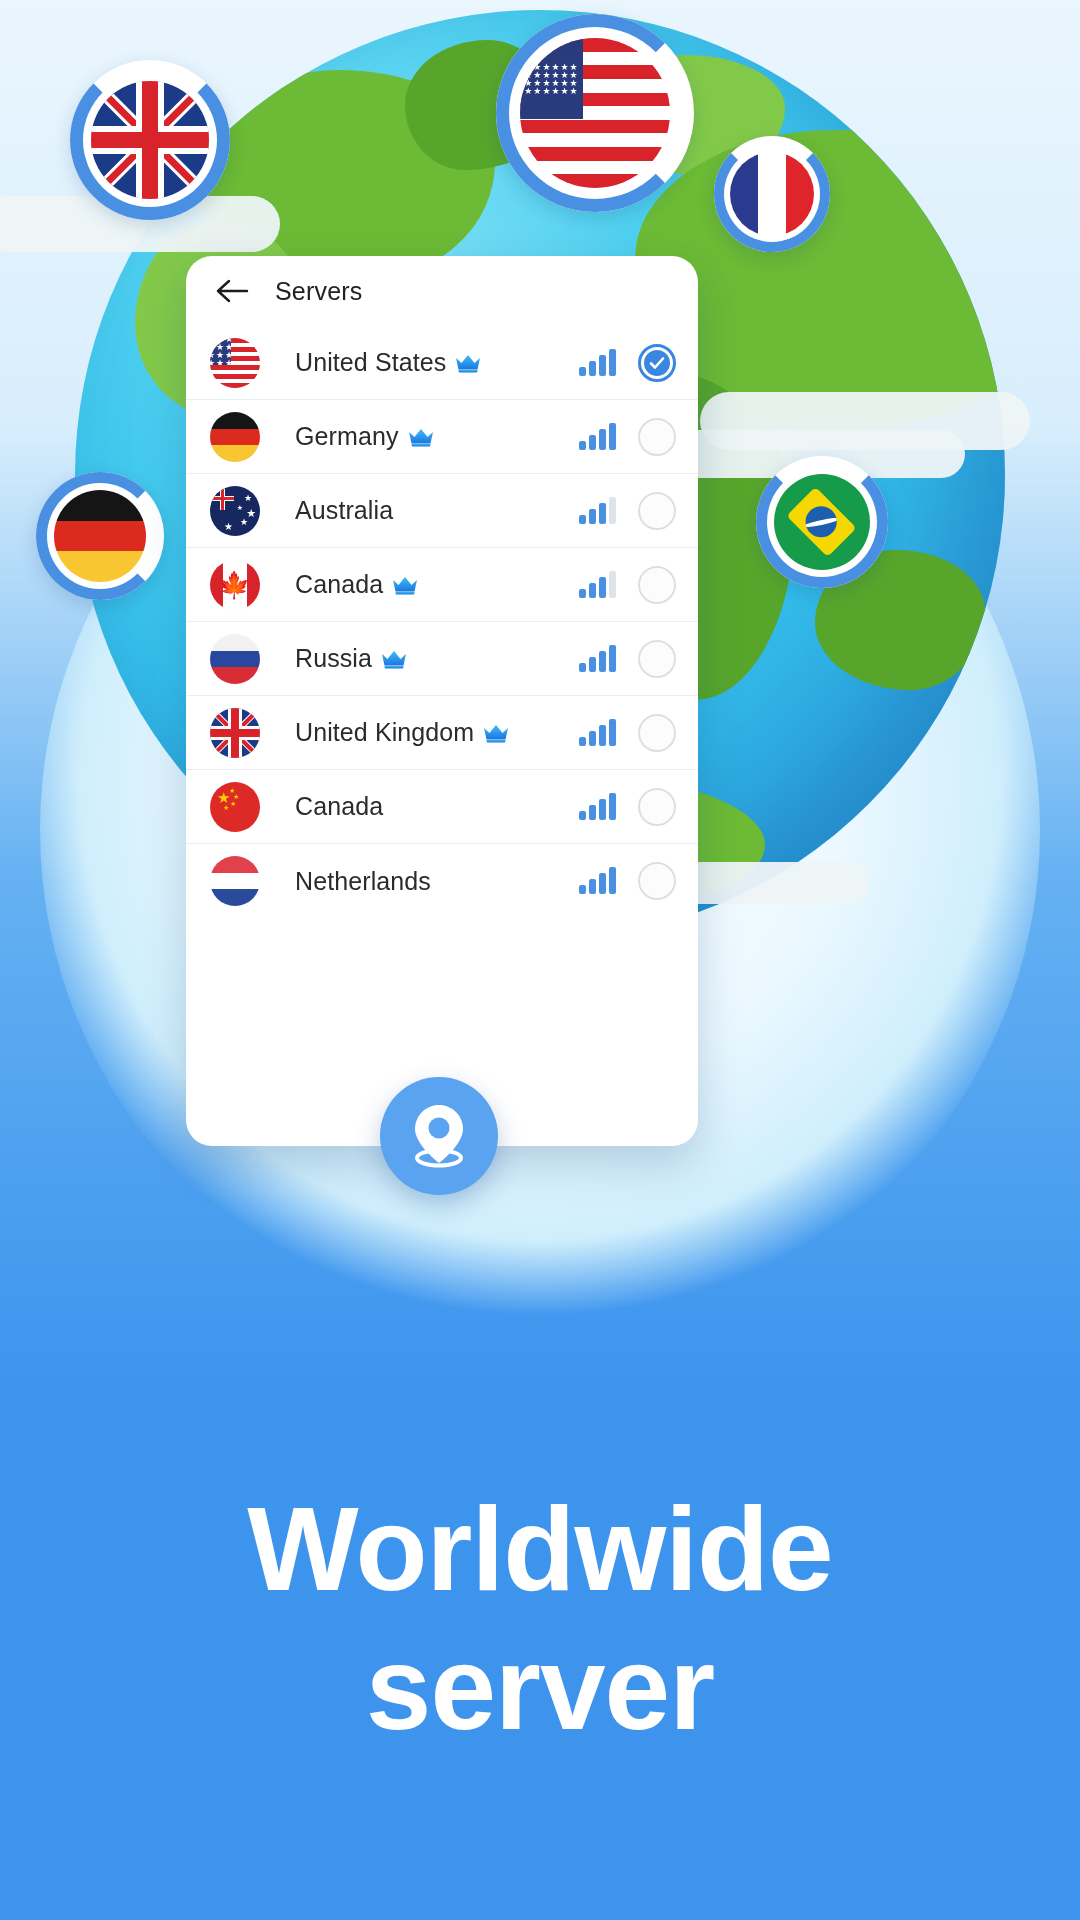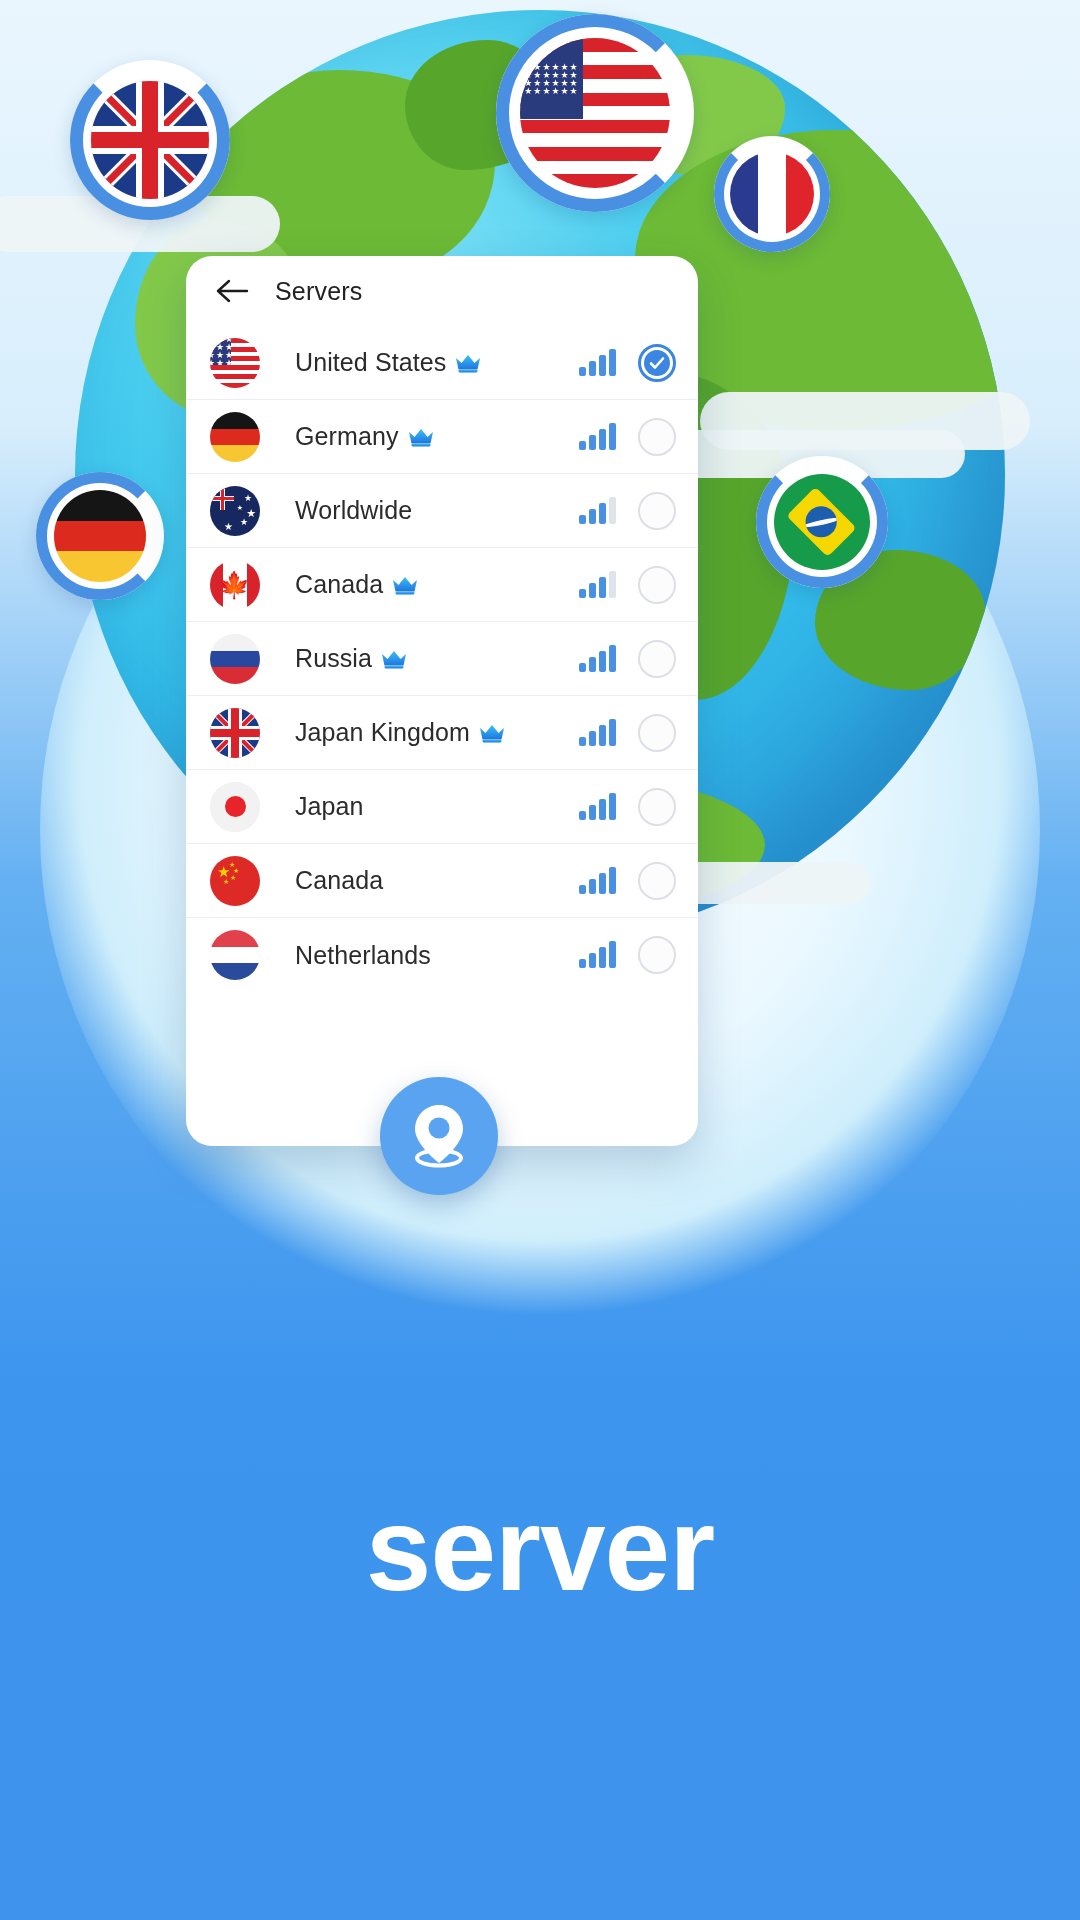--- a/index.html
+++ b/index.html
@@ -298,21 +298,21 @@
               <div style="position:absolute;left:44%;top:0;width:12%;height:100%;background:#d8232a;"></div>
             </div>
             <span style="position:absolute;right:16%;top:14%;color:#fff;font-size:9px;">★</span>
             <span style="position:absolute;right:8%;top:42%;color:#fff;font-size:11px;">★</span>
             <span style="position:absolute;right:24%;top:62%;color:#fff;font-size:9px;">★</span>
             <span style="position:absolute;left:28%;bottom:8%;color:#fff;font-size:10px;">★</span>
             <span style="position:absolute;right:34%;top:36%;color:#fff;font-size:7px;">★</span>
           </div>
         </div>
         <div class="cname">
-          <span>Worldwide</span>
+          <span>Australia</span>
         </div>
         <div class="spacer"></div>
         <div class="bars">
           <span class=""></span>
           <span class=""></span>
           <span class=""></span>
           <span class="off"></span>
         </div>
         <div class="radio"></div>
       </div>
@@ -377,21 +377,21 @@
             <i style="left:-18%;top:44%;width:136%;height:12%;transform:rotate(-45deg);"></i>
             <b style="left:-18%;top:46.5%;width:136%;height:7%;transform:rotate(45deg);"></b>
             <b style="left:-18%;top:46.5%;width:136%;height:7%;transform:rotate(-45deg);"></b>
             <i style="left:0;top:36%;width:100%;height:28%;"></i>
             <i style="left:36%;top:0;width:28%;height:100%;"></i>
             <b style="left:0;top:42%;width:100%;height:16%;"></b>
             <b style="left:42%;top:0;width:16%;height:100%;"></b>
           </div>
         </div>
         <div class="cname">
-          <span>Japan Kingdom</span>
+          <span>United Kingdom</span>
           <svg class="crown" viewBox="0 0 26 20">
             <defs>
               <linearGradient id="cg" x1="0" y1="0" x2="0" y2="1">
                 <stop offset="0%" stop-color="#39c0f5"></stop>
                 <stop offset="100%" stop-color="#1f74e0"></stop>
               </linearGradient>
             </defs>
             <path d="M1 5 L6.5 10 L13 2 L19.5 10 L25 5 L22.5 16.5 L3.5 16.5 Z" fill="url(#cg)"></path>
             <rect x="3.5" y="16.8" width="19" height="2.6" rx="1.1" fill="url(#cg)"></rect>
           </svg>
@@ -400,38 +400,20 @@
         <div class="bars">
           <span class=""></span>
           <span class=""></span>
           <span class=""></span>
           <span class=""></span>
         </div>
         <div class="radio"></div>
       </div>
       <div class="row">
         <div class="flagwrap">
-          <div class="f-jp">
-            <div class="sun"></div>
-          </div>
-        </div>
-        <div class="cname">
-          <span>Japan</span>
-        </div>
-        <div class="spacer"></div>
-        <div class="bars">
-          <span class=""></span>
-          <span class=""></span>
-          <span class=""></span>
-          <span class=""></span>
-        </div>
-        <div class="radio"></div>
-      </div>
-      <div class="row">
-        <div class="flagwrap">
           <div class="f-cn">
             <span class="st" style="left:14%;top:16%;font-size:15px;">★</span>
             <span class="st" style="left:38%;top:10%;font-size:7px;">★</span>
             <span class="st" style="left:46%;top:22%;font-size:7px;">★</span>
             <span class="st" style="left:40%;top:36%;font-size:7px;">★</span>
             <span class="st" style="left:26%;top:44%;font-size:7px;">★</span>
           </div>
         </div>
         <div class="cname">
           <span>Canada</span>
@@ -466,14 +448,15 @@
 
 <div id="fab">
   <svg width="64" height="70" viewBox="0 0 64 70">
     <path d="M32 4 C18.7 4 8 14.7 8 28 C8 44 32 62 32 62 C32 62 56 44 56 28 C56 14.7 45.3 4 32 4 Z" fill="#ffffff"></path>
     <circle cx="32" cy="27" r="10.5" fill="#5aa3f0"></circle>
     <ellipse cx="32" cy="57" rx="22" ry="7.5" fill="none" stroke="#ffffff" stroke-width="4"></ellipse>
   </svg>
 </div>
 
 <div id="headline">
+  <div>Worldwide</div>
   <div>server</div>
 </div>
 
 </body></html>

